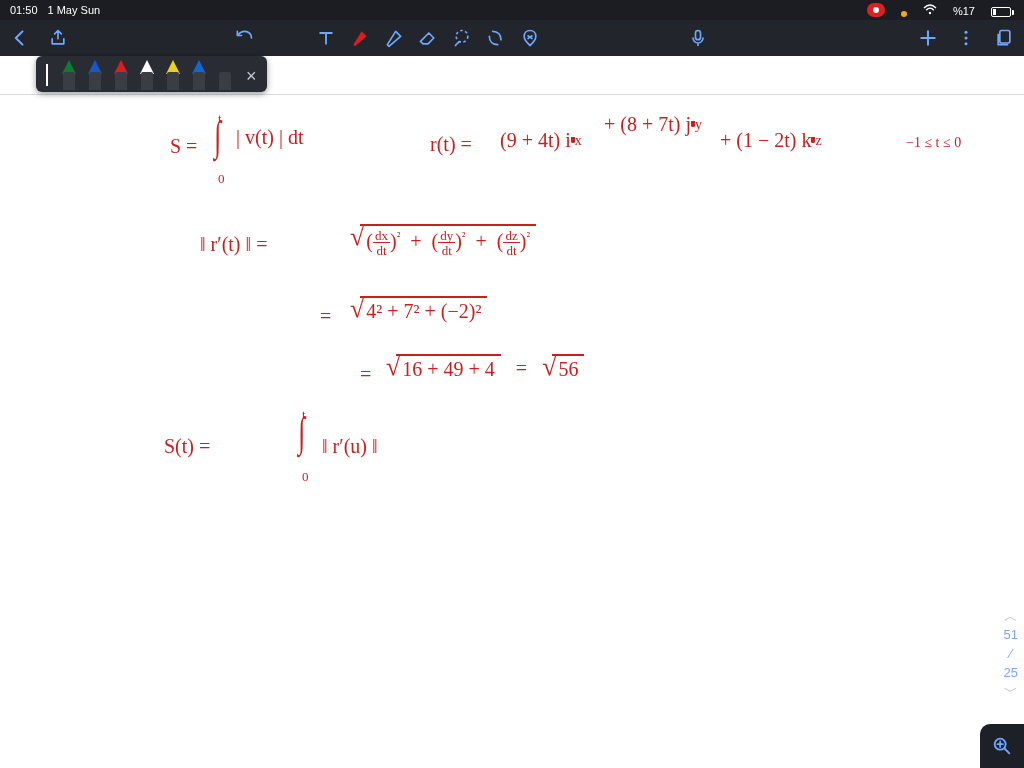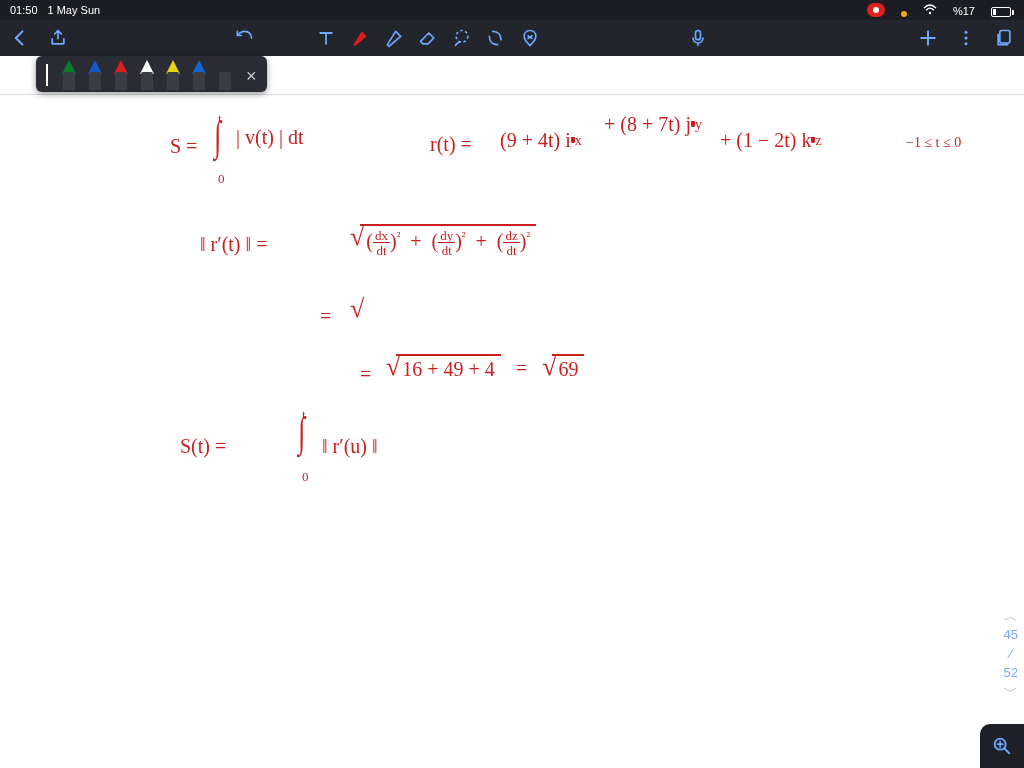--- a/index.html
+++ b/index.html
@@ -255,47 +255,48 @@
             <span class="den">dt</span>
           </span>)<span class="sup">²</span>
     </span>
       </span>
   </div>
 
   <div class="hw" style="top:250px; left:320px;">=</div>
   <div class="hw" style="top:240px; left:350px;">
     <span class="sqrt">
         <span class="rad">√</span>
+        <span class="under">4²  +  7²  +  (−2)²</span>
       </span>
   </div>
 
   <div class="hw" style="top:308px; left:360px;">=</div>
   <div class="hw" style="top:298px; left:386px;">
     <span class="sqrt">
         <span class="rad">√</span>
         <span class="under">16 + 49 + 4</span>
       </span>
     &nbsp;&nbsp;=&nbsp;&nbsp;
     <span class="sqrt">
         <span class="rad">√</span>
-        <span class="under">69</span>
-      </span>
-  </div>
-
-  <div class="hw" style="top:380px; left:180px;">S(t)   =</div>
+        <span class="under">56</span>
+      </span>
+  </div>
+
+  <div class="hw" style="top:380px; left:164px;">S(t)   =</div>
   <div class="hw" style="top:352px; left:302px; font-size:13px;">t</div>
   <div class="hw" style="top:364px; left:296px;"><span class="intg">∫</span></div>
   <div class="hw" style="top:414px; left:302px; font-size:13px;">0</div>
   <div class="hw" style="top:380px; left:322px;">‖ r′(u) ‖</div>
 
   <div class="page-nav">
     <span class="arrow">︿</span>
-    <span>45</span>
+    <span>51</span>
     <span class="slash">⁄</span>
-    <span>52</span>
+    <span>25</span>
     <span class="arrow">﹀</span>
   </div>
 
   <div class="zoom-btn">
     <svg width="22" height="22" viewBox="0 0 24 24" fill="none">
         <circle cx="10" cy="10" r="6" stroke="#6ea8ff" stroke-width="2"></circle>
         <path d="M10 7v6M7 10h6M15 15l5 5" stroke="#6ea8ff" stroke-width="2" stroke-linecap="round"></path>
       </svg>
   </div>
 </div>

